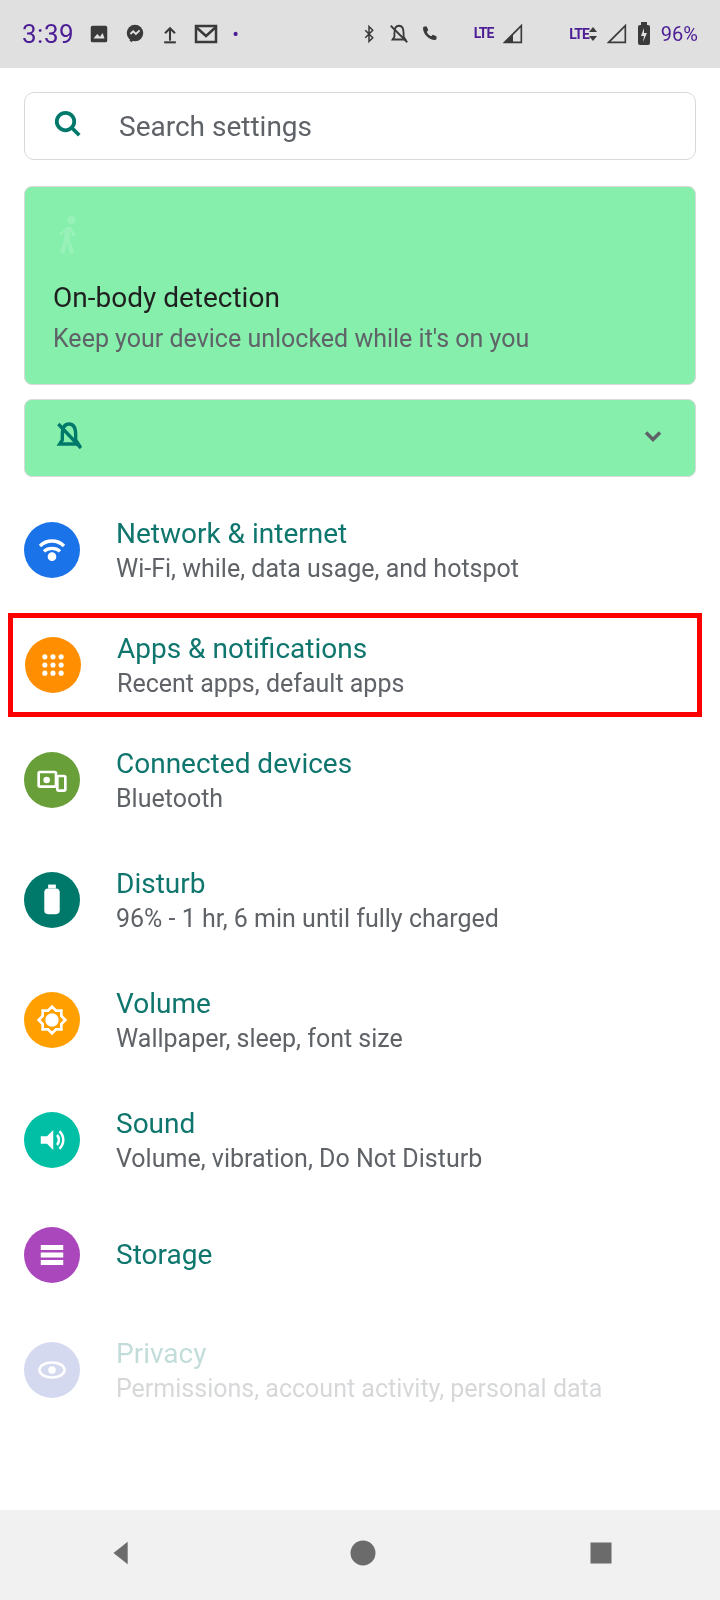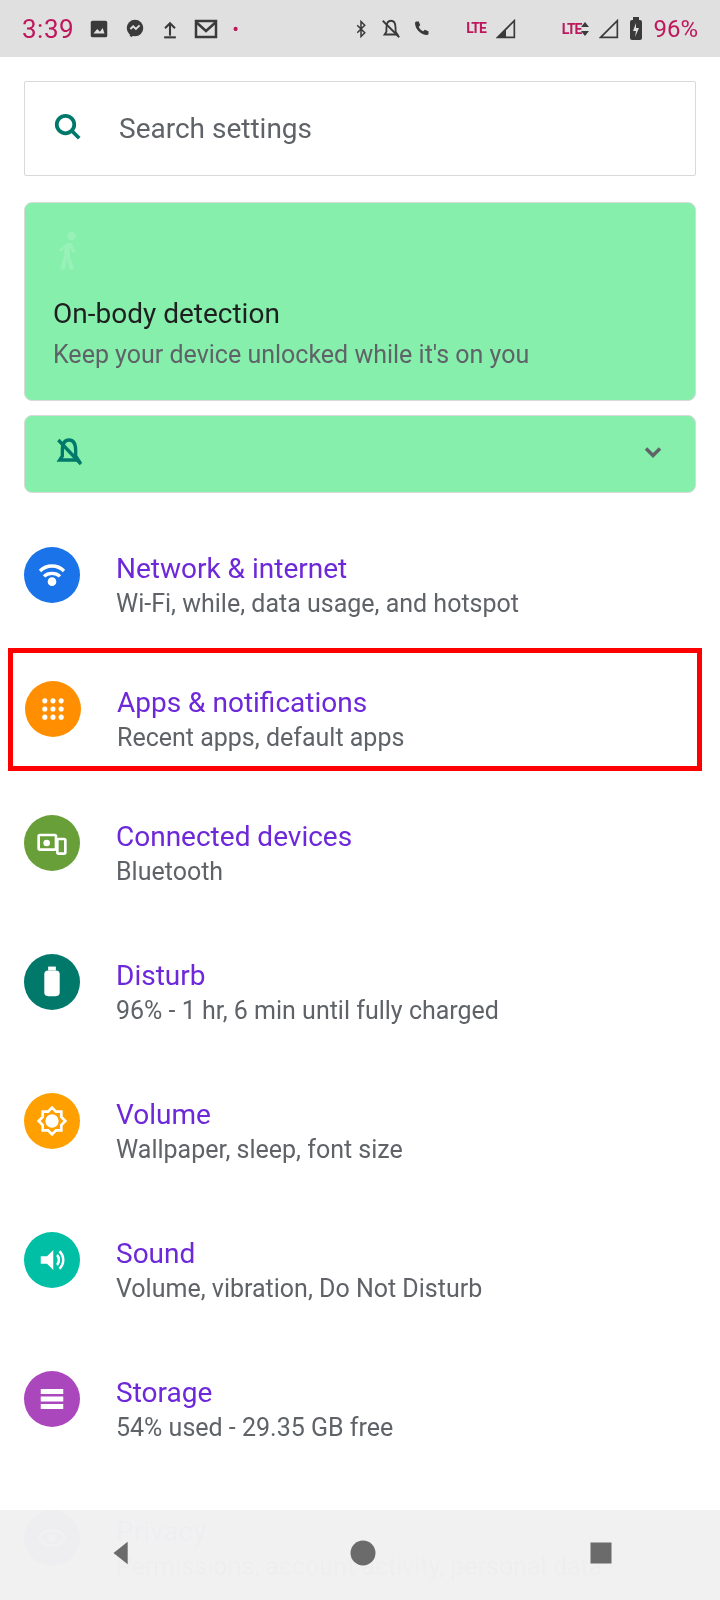--- a/index.html
+++ b/index.html
@@ -6,44 +6,44 @@
   body {
     width: 720px;
     height: 1600px;
     font-family: Roboto, -apple-system, sans-serif;
     background: #ffffff;
     overflow: hidden;
     position: relative;
   }
   
   .status-bar {
-    height: 57px;
+    height: 68px;
     background: #e0e0e0;
     display: flex;
     align-items: center;
     padding: 0 22px;
     font-size: 24px;
-    color: #be185d;
+    color: #4c1d95;
   }
   .status-left { display: flex; align-items: center; gap: 14px; }
   .status-right { margin-left: auto; display: flex; align-items: center; gap: 10px; font-size: 20px; }
   .clock { font-size: 26px; font-weight: 400; letter-spacing: .5px; }
   .s-icon svg { display: block; }
   .lte-label { font-size: 14px; font-weight: 700; letter-spacing: -1px; margin-left: 36px; }
-  .batt-pct { font-size: 24px; }
+  .batt-pct { font-size: 20px; }
 
   
   .content { padding: 24px 24px 0 24px; }
 
   .search-box {
     display: flex;
     align-items: center;
-    height: 95px;
+    height: 68px;
     border: 1px solid #d9d9d9;
-    border-radius: 2px;
+    border-radius: 10px;
     padding: 0 28px;
     gap: 36px;
     background: #fff;
   }
   .search-placeholder { color: #5f6368; font-size: 28px; }
 
   .card {
     margin-top: 26px;
     border: 1px solid #d9d9d9;
     border-radius: 8px;
@@ -64,21 +64,21 @@
     padding: 24px 0;
     gap: 36px;
     margin: 6px 0;
   }
   .row-icon {
     width: 56px; height: 56px; border-radius: 50%;
     display: flex; align-items: center; justify-content: center;
     flex: 0 0 56px;
   }
   .row-text { flex: 1; }
-  .row-title { font-size: 28px; color: #6d28d9; margin-top: 19px; }
+  .row-title { font-size: 28px; color: #0f766e; }
   .row-sub { font-size: 25px; color: #5f6368; margin-top: 4px; }
   .highlight { border: 5px solid #ff0000; padding: 14px 12px; margin-left: -16px; margin-right: -6px; }
   .row.faded { opacity: 0.25; }
 
   
   .nav-bar {
     position: absolute;
     bottom: 0; left: 0; right: 0;
     height: 90px;
     background: rgba(240,240,240,0.92);
@@ -297,21 +297,20 @@
     <div class="row">
       <div class="row-icon" style="background:#ab47bc;">
         <svg width="30" height="30" viewBox="0 0 24 24" fill="#fff">
             <rect x="3" y="4" width="18" height="4"></rect>
             <rect x="3" y="10" width="18" height="4"></rect>
             <rect x="3" y="16" width="18" height="4"></rect>
           </svg>
       </div>
       <div class="row-text">
         <div class="row-title">Storage</div>
-        <div class="row-sub">54% used - 29.35 GB free</div>
       </div>
     </div>
 
     <div class="row faded">
       <div class="row-icon" style="background:#5c6bc0;">
         <svg width="30" height="30" viewBox="0 0 24 24" fill="#fff">
             <ellipse cx="12" cy="12" rx="10" ry="6" fill="none" stroke="#fff" stroke-width="2"></ellipse>
             <circle cx="12" cy="12" r="3"></circle>
           </svg>
       </div>

